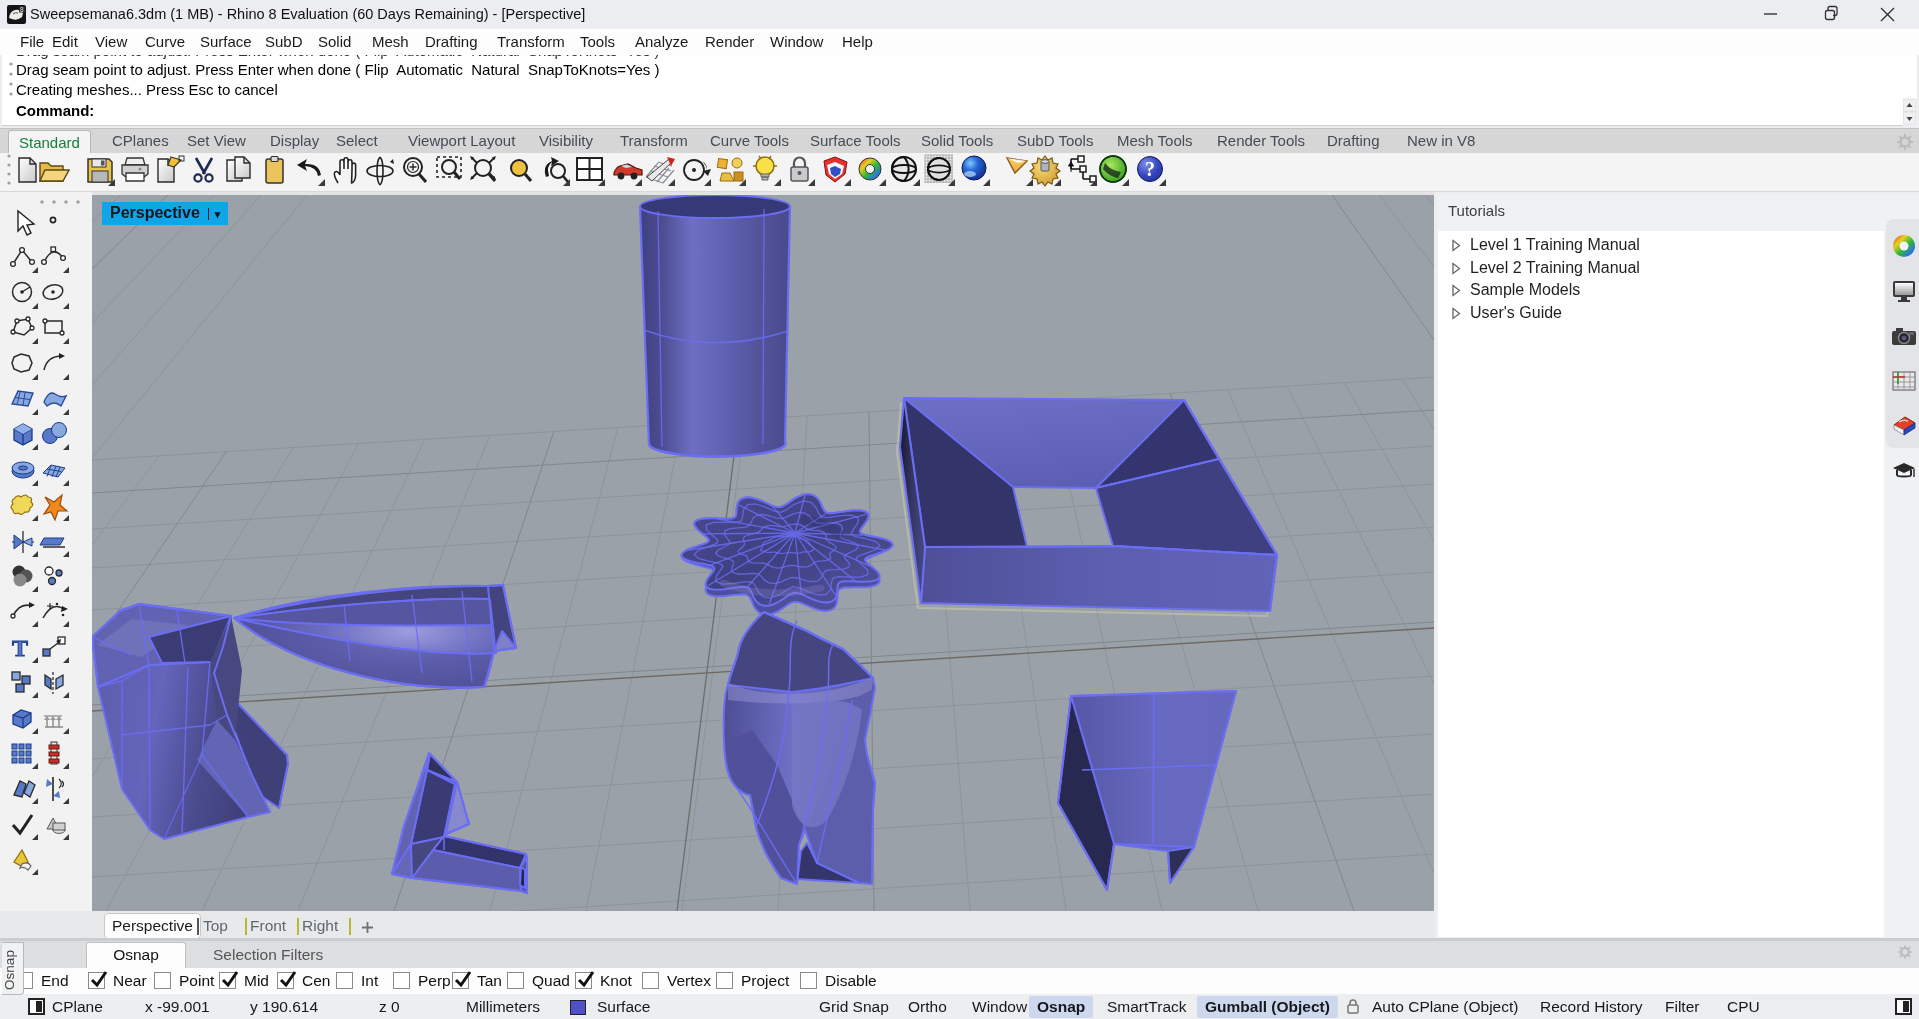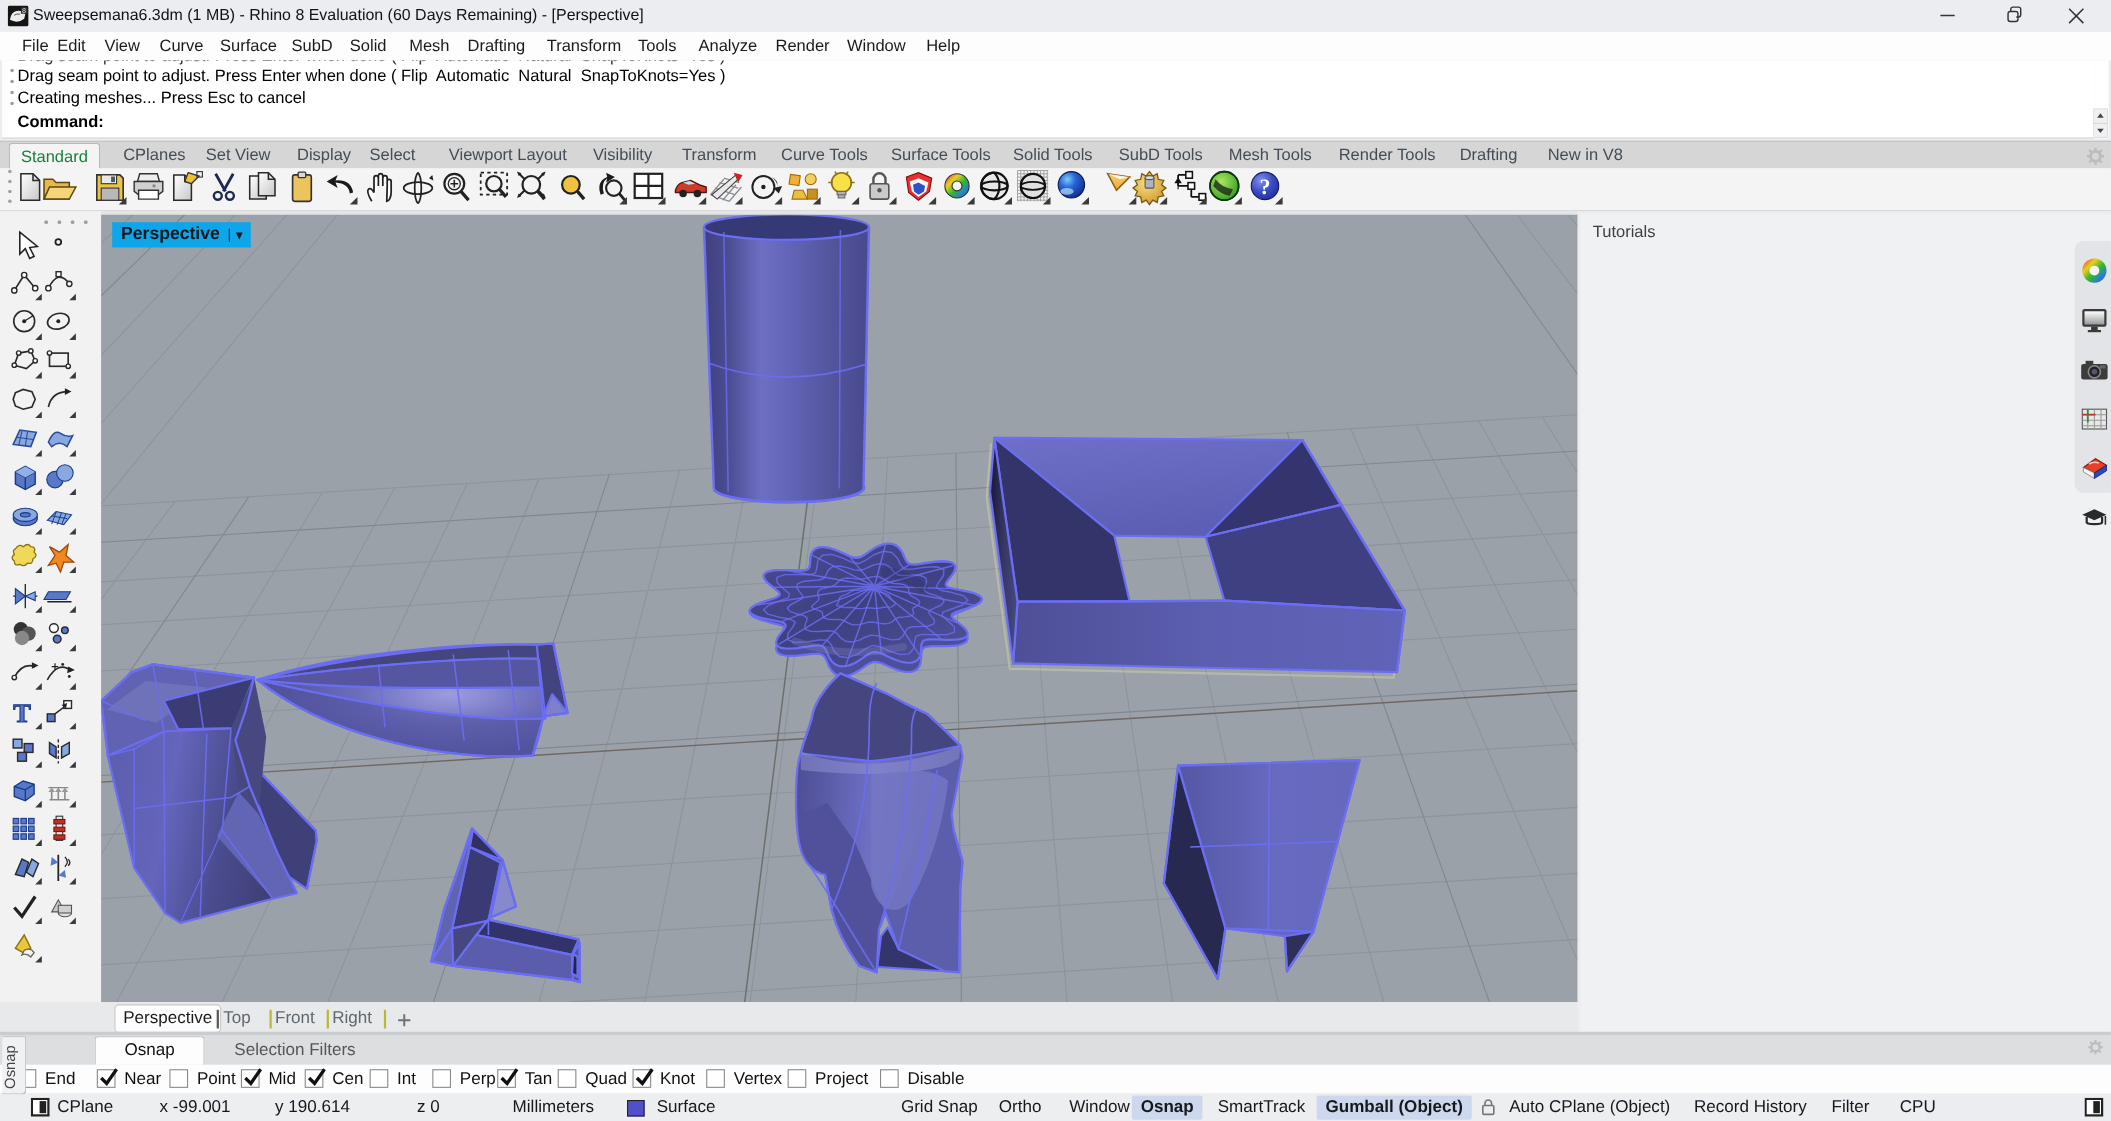--- a/index.html
+++ b/index.html
@@ -803,20 +803,38 @@
         <line x1="8" y1="0.5" x2="8" y2="3"></line>
         <line x1="8" y1="13" x2="8" y2="15.5"></line>
         <line x1="0.5" y1="8" x2="3" y2="8"></line>
         <line x1="13" y1="8" x2="15.5" y2="8"></line>
         <line x1="2.5" y1="2.5" x2="4.3" y2="4.3"></line>
         <line x1="11.7" y1="11.7" x2="13.5" y2="13.5"></line>
         <line x1="2.5" y1="13.5" x2="4.3" y2="11.7"></line>
         <line x1="11.7" y1="4.3" x2="13.5" y2="2.5"></line>
       </g>
     </svg>
+<div id="rlist">
+<svg class="abs" style="left:12px;top:8.0px" width="12" height="13">
+        <path d="M3 1.5 L9.5 6.5 L3 11.5 Z" fill="none" stroke="#666" stroke-width="1.3"></path>
+      </svg>
+<div class="item" style="top:5.0px">Level 1 Training Manual</div>
+<svg class="abs" style="left:12px;top:30.6px" width="12" height="13">
+        <path d="M3 1.5 L9.5 6.5 L3 11.5 Z" fill="none" stroke="#666" stroke-width="1.3"></path>
+      </svg>
+<div class="item" style="top:27.6px">Level 2 Training Manual</div>
+<svg class="abs" style="left:12px;top:53.2px" width="12" height="13">
+        <path d="M3 1.5 L9.5 6.5 L3 11.5 Z" fill="none" stroke="#666" stroke-width="1.3"></path>
+      </svg>
+<div class="item" style="top:50.2px">Sample Models</div>
+<svg class="abs" style="left:12px;top:75.80000000000001px" width="12" height="13">
+        <path d="M3 1.5 L9.5 6.5 L3 11.5 Z" fill="none" stroke="#666" stroke-width="1.3"></path>
+      </svg>
+<div class="item" style="top:72.80000000000001px">User's Guide</div>
+</div>
   </div>
 <div id="rstrip" class="abs"></div>
 <div class="abs" style="left:1886px;top:219px;width:33px;height:229px;background:#e2e4e7;border-radius:8px 0 0 8px"></div>
 <svg class="abs" style="left:1891px;top:233px" width="26" height="26">
     <defs>
       <linearGradient id="cw2" x1="0" y1="0" x2="1" y2="1">
         <stop offset="0" stop-color="#e03030"></stop>
         <stop offset="0.3" stop-color="#e8d020"></stop>
         <stop offset="0.55" stop-color="#30b830"></stop>
         <stop offset="0.8" stop-color="#2878e0"></stop>

